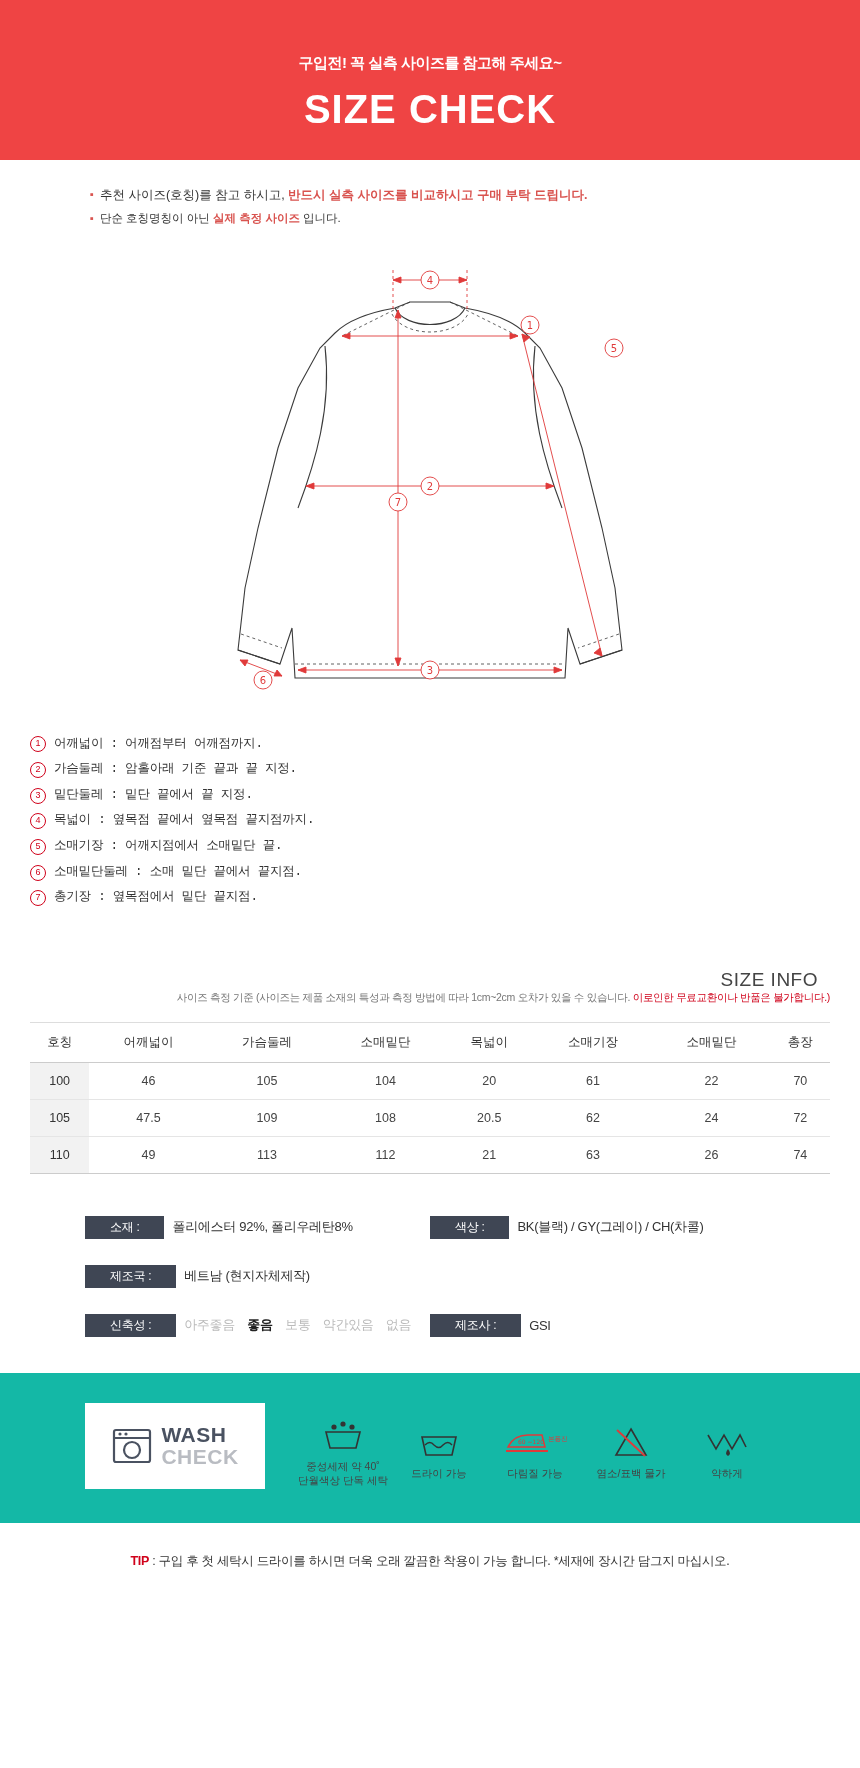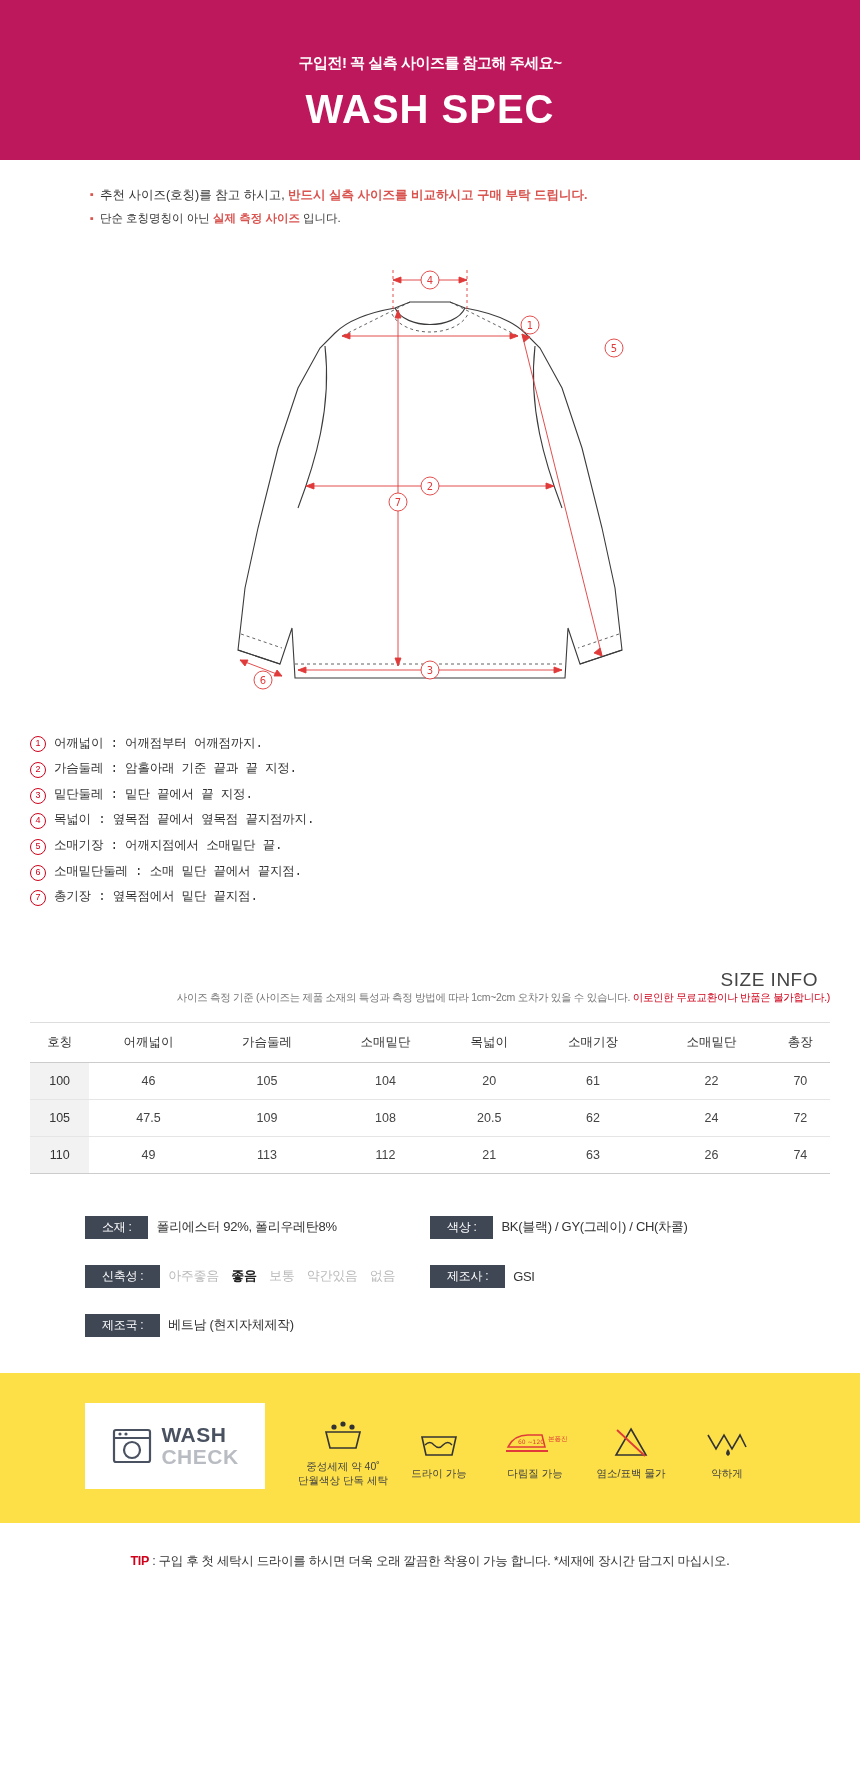--- a/index.html
+++ b/index.html
@@ -7,21 +7,21 @@
     width:860px;
     background:#ffffff;
     font-family:"Liberation Sans", sans-serif;
     color:#333;
     -webkit-font-smoothing:antialiased;
   }
   .page{width:860px;margin:0 auto;position:relative;}
 
   
   .header{
-    background:#be185d;
+    background:#ef4444;
     height:160px;
     padding-top:0;
     text-align:center;
     color:#fff;
   }
   .header-inner{padding-top:54px;}
   .header-sub{
     font-size:15px;
     font-weight:bold;
     letter-spacing:-0.5px;
@@ -137,33 +137,33 @@
     padding:0 85px;
     font-size:13px;
     color:#333;
   }
   .spec-row{display:flex;margin-bottom:26px;}
   .spec-col{width:50%;display:flex;align-items:center;}
   .spec-key{
     background:#3f4654;
     color:#fff;
     font-size:12px;
-    padding:3px 17px;
+    padding:3px 25px;
     margin-right:8px;
     letter-spacing:-0.3px;
     white-space:nowrap;
   }
   .spec-val{color:#333;letter-spacing:-0.3px;}
   .stretch-opts span{margin-right:9px;color:#bbb;}
   .stretch-opts span.on{color:#222;font-weight:bold;}
 
   
   .wash{
     margin-top:36px;
-    background:#fde047;
+    background:#14b8a6;
     padding:30px 0 34px 0;
   }
   .wash-inner{
     display:flex;
     align-items:center;
     justify-content:center;
     gap:0;
   }
   .wash-logo{
     width:180px;
@@ -202,21 +202,21 @@
   .tip .tiplabel{color:#d0021b;font-weight:bold;}
 </style>
 </head>
 <body>
 
 <div class="page">
 
   <div class="header">
     <div class="header-inner">
       <div class="header-sub">구입전! 꼭 실측 사이즈를 참고해 주세요~</div>
-      <div class="header-title">WASH SPEC</div>
+      <div class="header-title">SIZE CHECK</div>
     </div>
   </div>
 
   <div class="notice">
     <div class="notice-row">
       <span class="bullet">▪</span>
       <span class="notice-text">
         <span>추천 사이즈(호칭)를 참고 하시고, </span><span class="red">반드시 실측 사이즈를 비교하시고 구매 부탁 드립니다.</span>
       </span>
     </div>
@@ -409,40 +409,40 @@
         <span class="spec-key">소재 :</span>
         <span class="spec-val">폴리에스터 92%, 폴리우레탄8%</span>
       </div>
       <div class="spec-col">
         <span class="spec-key">색상 :</span>
         <span class="spec-val">BK(블랙) / GY(그레이) / CH(차콜)</span>
       </div>
     </div>
     <div class="spec-row">
       <div class="spec-col">
+        <span class="spec-key">제조국 :</span>
+        <span class="spec-val">베트남 (현지자체제작)</span>
+      </div>
+      <div class="spec-col"></div>
+    </div>
+    <div class="spec-row">
+      <div class="spec-col">
         <span class="spec-key">신축성 :</span>
         <span class="spec-val stretch-opts">
           <span>아주좋음</span>
           <span class="on">좋음</span>
           <span>보통</span>
           <span>약간있음</span>
           <span>없음</span>
         </span>
       </div>
       <div class="spec-col">
         <span class="spec-key">제조사 :</span>
         <span class="spec-val">GSI</span>
       </div>
-    </div>
-    <div class="spec-row">
-      <div class="spec-col">
-        <span class="spec-key">제조국 :</span>
-        <span class="spec-val">베트남 (현지자체제작)</span>
-      </div>
-      <div class="spec-col"></div>
     </div>
   </div>
 
   <div class="wash">
     <div class="wash-inner">
       <div class="wash-logo">
         <svg width="42" height="42" viewBox="0 0 42 42" style="margin-right:8px">
           <rect x="3" y="5" width="36" height="32" rx="2" fill="none" stroke="#4a5261" stroke-width="2.2"></rect>
           <line x1="3" y1="13" x2="39" y2="13" stroke="#4a5261" stroke-width="2"></line>
           <circle cx="21" cy="25" r="8" fill="none" stroke="#4a5261" stroke-width="2.2"></circle>

